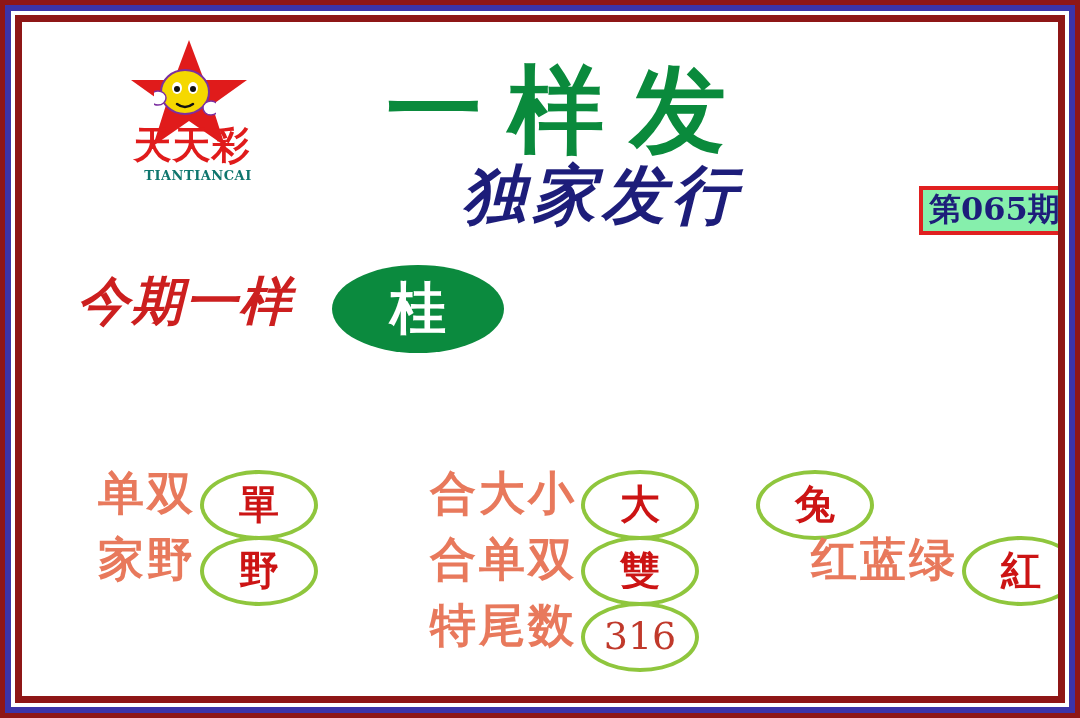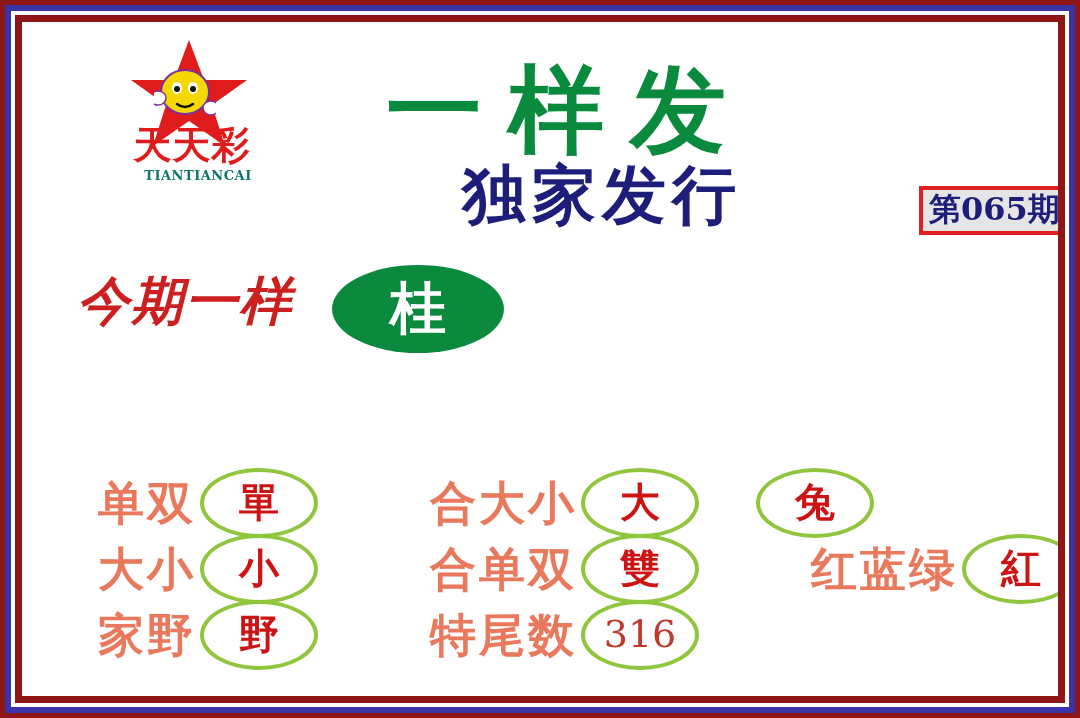--- a/index.html
+++ b/index.html
@@ -119,28 +119,29 @@
     position: absolute;
     left: 440px;
     top: 141px;
     font-family: "DejaVu Sans", sans-serif;
     font-size: 64px;
     font-weight: bold;
     color: #1d1d7a;
     line-height: 1;
     letter-spacing: 6px;
     white-space: nowrap;
+    font-style: italic;
   }
   .issue-box {
     position: absolute;
     left: 897px;
     top: 164px;
     padding: 3px 6px 4px 6px;
     border: 4px solid #e02020;
-    background: #e5e5e5;
+    background: #86efac;
     font-family: "DejaVu Serif", serif;
     font-size: 32px;
     font-weight: bold;
     color: #1d1d7a;
     line-height: 1.05;
     white-space: nowrap;
   }
 
   
   .tagline {
@@ -186,21 +187,20 @@
     display: flex;
     justify-content: space-between;
   }
   .col {
     display: flex;
     flex-direction: column;
     gap: 0px;
   }
   .row {
     display: flex;
-    align-items: center;
     height: 66px;
   }
   .row-label {
     font-family: "DejaVu Sans", sans-serif;
     font-size: 46px;
     font-weight: bold;
     color: #e8795c;
     letter-spacing: 3px;
     line-height: 1;
     white-space: nowrap;
@@ -277,26 +277,20 @@
 
     <div class="grid" id="results-grid">
         <div class="col col-1">
           <div class="row">
             <div class="row-label">单双</div>
             <div class="row-oval">
               <span class="row-value">單</span>
             </div>
           </div>
           <div class="row">
-            <div class="row-label">大小</div>
-            <div class="row-oval">
-              <span class="row-value">小</span>
-            </div>
-          </div>
-          <div class="row">
             <div class="row-label">家野</div>
             <div class="row-oval">
               <span class="row-value">野</span>
             </div>
           </div>
         </div>
         <div class="col col-2">
           <div class="row">
             <div class="row-label">合大小</div>
             <div class="row-oval">

